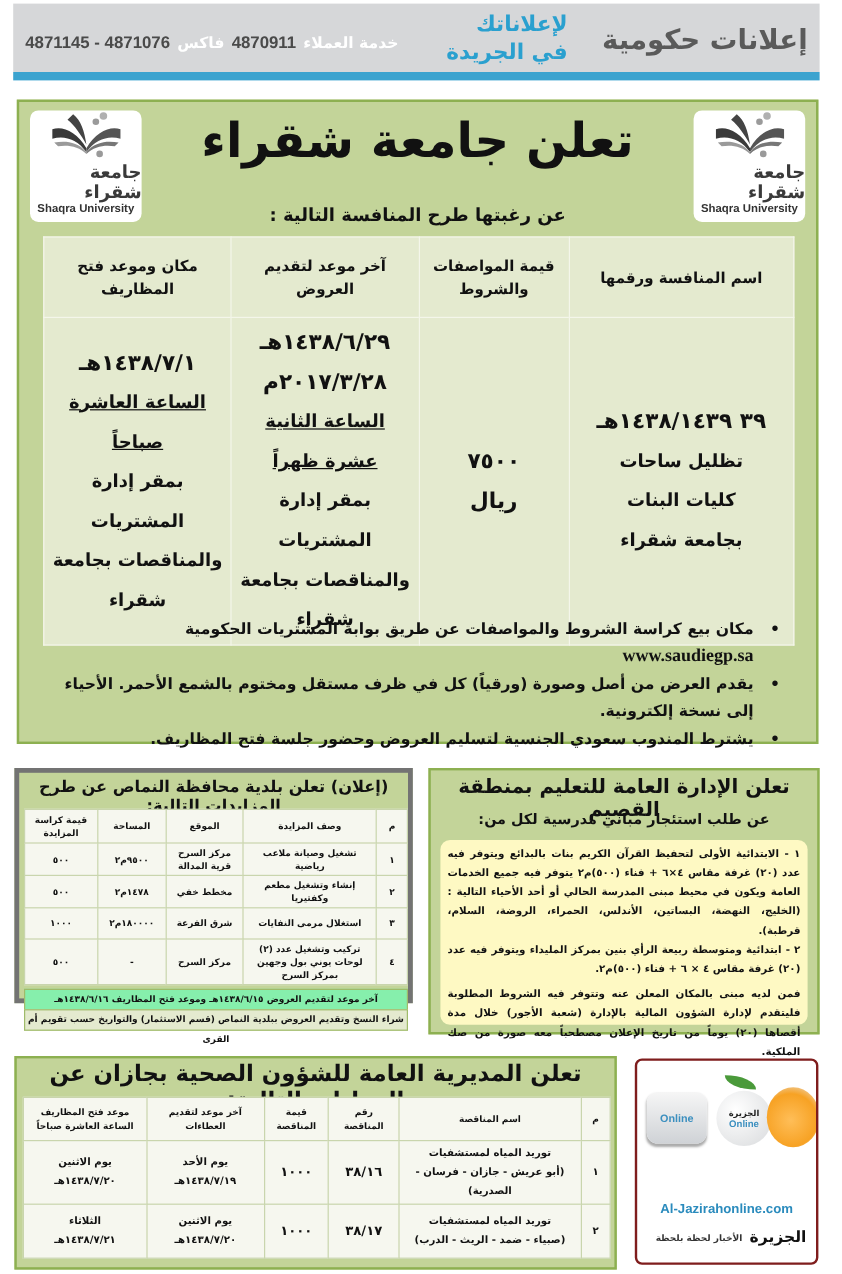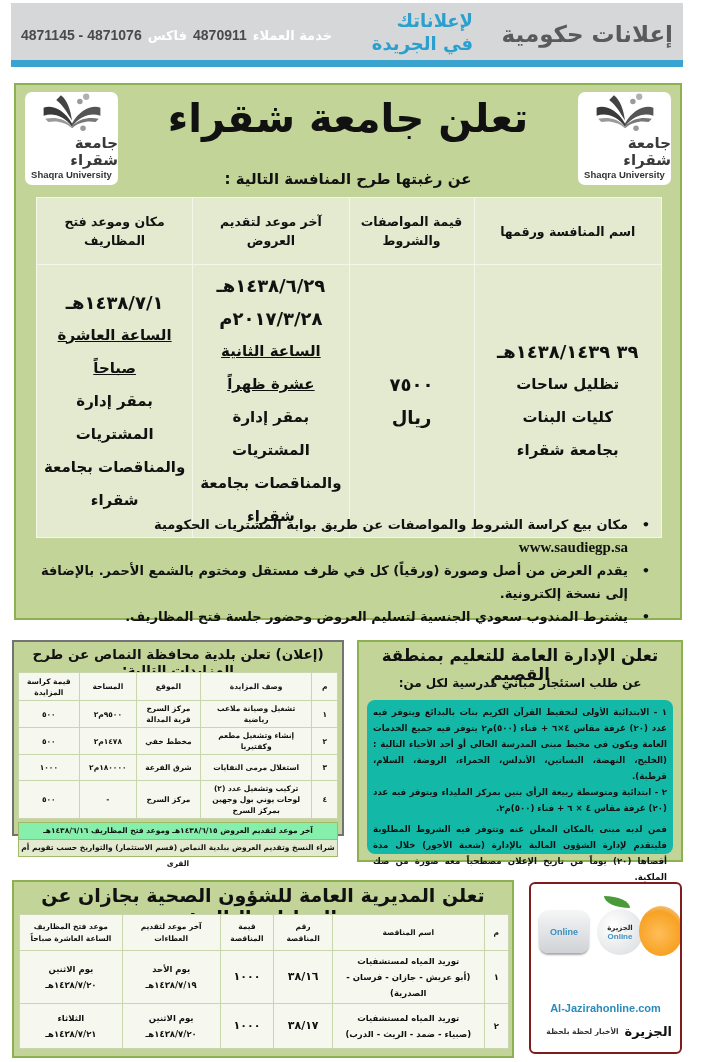--- a/index.html
+++ b/index.html
@@ -32,36 +32,36 @@
   .tender-table td { height: 245px; font-size: 15px; font-weight: bold; line-height: 33px; padding: 4px 6px; }
   .tender-table td .u { text-decoration: underline; }
   .tender-table td .big { font-size: 18px; }
 
   .bullets { position: absolute; right: 24px; top: 428px; width: 620px; direction: rtl; font-size: 13px; font-weight: bold; line-height: 23px; list-style: none; }
   .bullets li { position: relative; padding-right: 28px; }
   .bullets li::before { content: "•"; position: absolute; right: 6px; top: 0; }
   .bullets .url { font-family: "Liberation Serif", serif; font-size: 15px; margin-left: 47px; }
 
   
-  .ad-namas { position: absolute; left: 12px; top: 640px; width: 332px; height: 196px; background: #c3d499; border: 2px solid #737373; padding-left: 12px; }
+  .ad-namas { position: absolute; left: 12px; top: 640px; width: 332px; height: 196px; background: #c3d499; border: 4px solid #737373; padding-left: 12px; }
   .ad-namas .title { position: absolute; left: 0; right: 0; top: 4px; text-align: center; font-size: 13.5px; font-weight: bold; direction: rtl; }
   .namas-table { position: absolute; left: 4px; top: 30px; width: 320px; border-collapse: collapse; direction: rtl; background: #f6f7ef; font-size: 7.5px; font-weight: bold; }
   .namas-table th, .namas-table td { border: 1px solid #c9d5ad; text-align: center; vertical-align: middle; padding: 2px 3px; line-height: 11px; }
   .namas-table th { height: 28px; }
   .namas-table td { height: 26px; }
   .namas-table tr.tall td { height: 34px; }
   .namas-foot { position: absolute; left: 4px; width: 320px; text-align: center; direction: rtl; font-size: 7.5px; font-weight: bold; background: #86efac; border: 1px solid #9fbb6a; }
   .namas-foot.f1 { top: 180px; height: 18px; line-height: 16px; }
   .namas-foot.f2 { top: 197px; height: 18px; line-height: 16px; background: #e4eacf; }
 
   
   .ad-qassim { position: absolute; left: 357px; top: 640px; width: 326px; height: 222px; background: #c3d499; border: 2px solid #8db051; }
   .ad-qassim .title { position: absolute; left: 0; right: 0; top: 4px; text-align: center; font-size: 16.5px; font-weight: bold; direction: rtl; }
   .ad-qassim .subtitle { position: absolute; left: 0; right: 0; top: 34px; text-align: center; font-size: 12px; font-weight: bold; direction: rtl; }
-  .qassim-box { position: absolute; left: 8px; right: 8px; top: 58px; height: 154px; background: #14b8a6; border-radius: 8px; direction: rtl; padding: 4px 6px; font-size: 8.6px; font-weight: bold; line-height: 16px; text-align: justify; }
+  .qassim-box { position: absolute; left: 8px; right: 8px; top: 58px; height: 154px; background: #fef9c3; border-radius: 8px; direction: rtl; padding: 4px 6px; font-size: 8.6px; font-weight: bold; line-height: 16px; text-align: justify; }
   .qassim-box p { margin: 0; }
   .qassim-box p.gap { margin-top: 5px; }
 
   
   .ad-jazan { position: absolute; left: 12px; top: 880px; width: 502px; height: 178px; background: #c3d499; border: 2px solid #8db051; }
   .ad-jazan .title { position: absolute; left: 0; right: 0; top: 2px; text-align: center; font-size: 19px; font-weight: bold; direction: rtl; }
   .jazan-table { position: absolute; left: 5px; top: 32px; width: 490px; border-collapse: collapse; direction: rtl; background: #f6f7ef; font-weight: bold; }
   .jazan-table th, .jazan-table td { border: 1px solid #c9d5ad; text-align: center; vertical-align: middle; padding: 2px 4px; }
   .jazan-table th { height: 36px; font-size: 7.5px; line-height: 12px; }
   .jazan-table td { height: 45px; font-size: 8.5px; line-height: 16px; }
@@ -161,21 +161,21 @@
         <div class="u">الساعة العاشرة</div>
         <div class="u">صباحاً</div>
         <div>بمقر إدارة المشتريات والمناقصات بجامعة شقراء</div>
       </td>
     </tr>
   </tbody>
     </table>
 
   <ul class="bullets">
     <li><span>مكان بيع كراسة الشروط والمواصفات عن طريق بوابة المشتريات الحكومية </span><span class="url">www.saudiegp.sa</span></li>
-    <li>يقدم العرض من أصل وصورة (ورقياً) كل في ظرف مستقل ومختوم بالشمع الأحمر. بالإضافة إلى نسخة إلكترونية.</li>
+    <li>يقدم العرض من أصل وصورة (ورقياً) كل في ظرف مستقل ومختوم بالشمع الأحمر. الأحياء إلى نسخة إلكترونية.</li>
     <li>يشترط المندوب سعودي الجنسية لتسليم العروض وحضور جلسة فتح المظاريف.</li>
   </ul>
 </div>
 
 <div class="ad-namas">
   <div class="title">(إعلان) تعلن بلدية محافظة النماص عن طرح المزايدات التالية:</div>
   <table class="namas-table">
     <tbody>
         <tr>
       <th style="width:8%">م</th>

